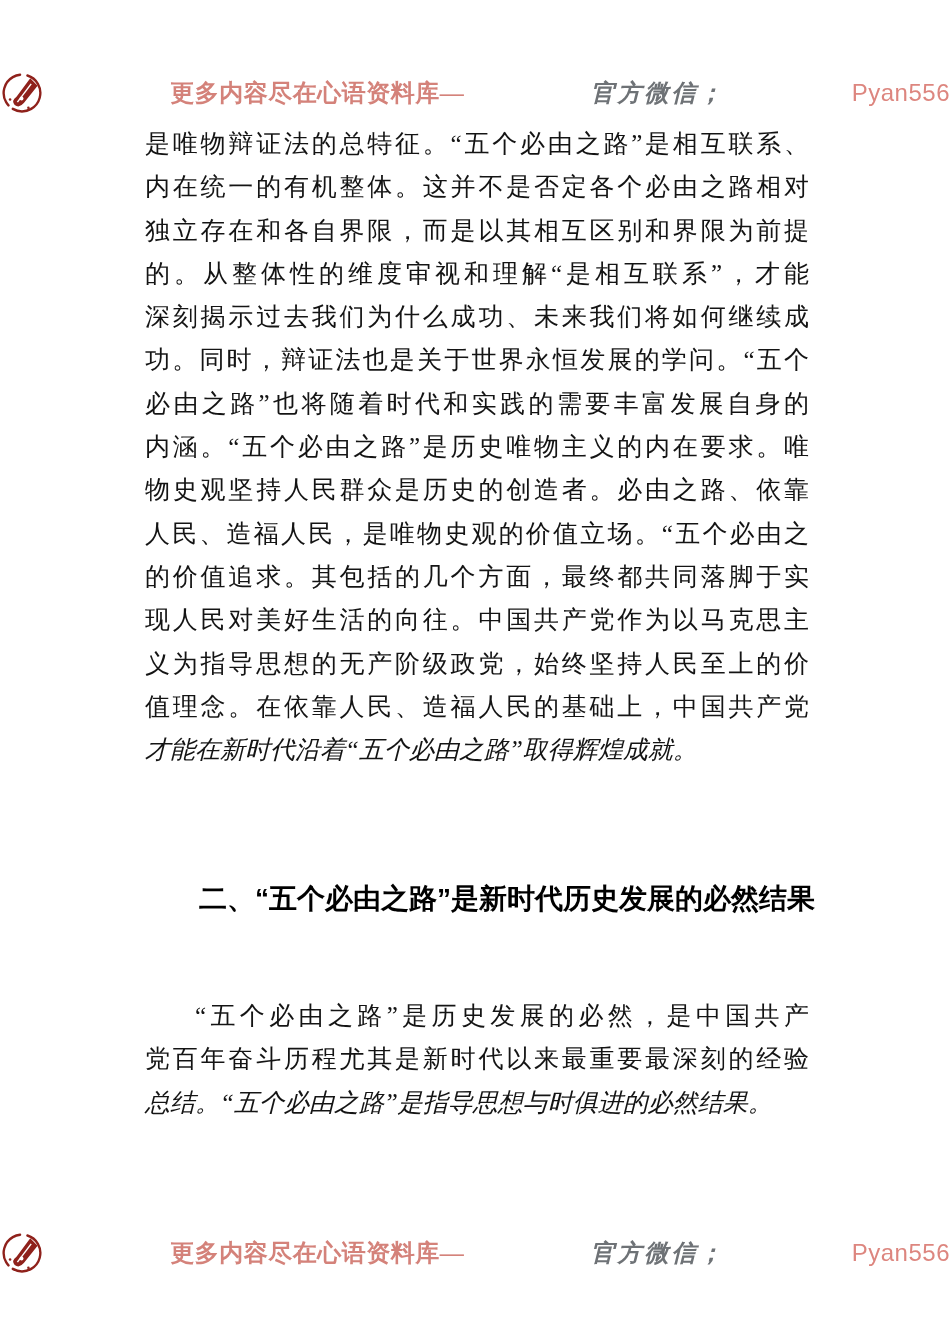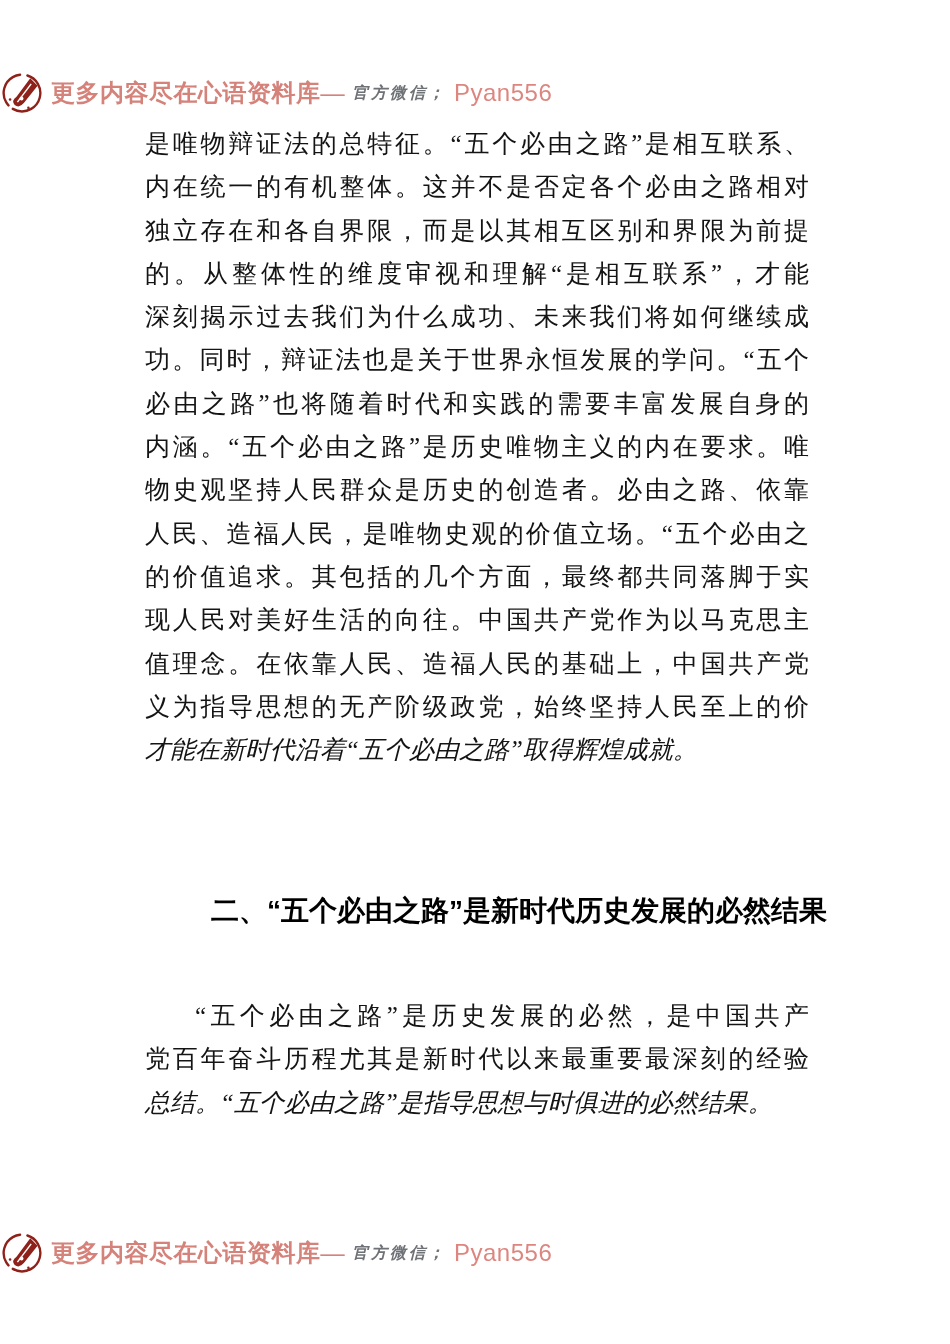--- a/index.html
+++ b/index.html
@@ -3,32 +3,32 @@
 <meta charset="utf-8">
 <style>
   html,body{margin:0;padding:0;background:#ffffff;}
   .page{
     position:relative;width:950px;height:1344px;background:#ffffff;overflow:hidden;
     font-family:"Liberation Serif","DejaVu Serif",serif;
   }
   
   .brandbar{
     position:absolute;left:0;right:0;height:46px;
-    display:flex;justify-content:flex-start;align-items:center;gap:7px;
+    display:flex;justify-content:space-between;align-items:center;gap:7px;
   }
   .brandbar.header{top:70px;}
   .brandbar.footer{top:1230px;}
   .logo{flex:0 0 auto;display:block;}
   .brand{
     font-family:"Liberation Serif","DejaVu Serif",serif;
     font-weight:700;font-size:24px;letter-spacing:0.5px;
   }
   .wechat{
     font-family:Liberation Sans, sans-serif;
-    font-style:italic;font-weight:600;font-size:16px;letter-spacing:3px;
+    font-style:italic;font-weight:600;font-size:24px;letter-spacing:3px;
   }
   .wid{
     font-family:"Liberation Sans","DejaVu Sans",sans-serif;
     font-size:24px;letter-spacing:0.5px;
   }
   
   .para{
     position:absolute;left:145px;width:664px;
     font-size:25px;line-height:43.3px;color:#141414;
     font-family:"Liberation Serif","DejaVu Serif",serif;
@@ -36,21 +36,21 @@
   .p1{top:122px;}
   .p2{top:994px;}
   .line{
     text-align:justify;text-align-last:justify;
     text-justify:inter-ideograph;
     height:43.3px;overflow:visible;white-space:nowrap;
   }
   .line.last-line{text-align-last:left;font-style:italic;}
   .p2 .line.first-line{text-indent:2em;}
   .heading{
-    position:absolute;top:877px;left:145px;width:760px;margin:12px;
+    position:absolute;top:877px;left:145px;width:760px;margin:0;
     padding-left:54px;box-sizing:border-box;
     font-family:"Liberation Sans","DejaVu Sans",sans-serif;
     font-weight:700;font-size:28px;line-height:44px;color:#000000;
     letter-spacing:0px;white-space:nowrap;
   }
 </style>
 </head>
 <body>
 
 <div class="page">
@@ -75,22 +75,22 @@
       <div class="line">独立存在和各自界限，而是以其相互区别和界限为前提</div>
       <div class="line">的。从整体性的维度审视和理解“是相互联系”，才能</div>
       <div class="line">深刻揭示过去我们为什么成功、未来我们将如何继续成</div>
       <div class="line">功。同时，辩证法也是关于世界永恒发展的学问。“五个</div>
       <div class="line">必由之路”也将随着时代和实践的需要丰富发展自身的</div>
       <div class="line">内涵。“五个必由之路”是历史唯物主义的内在要求。唯</div>
       <div class="line">物史观坚持人民群众是历史的创造者。必由之路、依靠</div>
       <div class="line">人民、造福人民，是唯物史观的价值立场。“五个必由之</div>
       <div class="line">的价值追求。其包括的几个方面，最终都共同落脚于实</div>
       <div class="line">现人民对美好生活的向往。中国共产党作为以马克思主</div>
+      <div class="line">义为指导思想的无产阶级政党，始终坚持人民至上的价</div>
       <div class="line">值理念。在依靠人民、造福人民的基础上，中国共产党</div>
-      <div class="line">义为指导思想的无产阶级政党，始终坚持人民至上的价</div>
       <div class="line last-line">才能在新时代沿着“五个必由之路”取得辉煌成就。</div>
     </div>
 
   <h2 class="heading">二、“五个必由之路”是新时代历史发展的必然结果</h2>
 
   <div class="para p2">
       <div class="line first-line">“五个必由之路”是历史发展的必然，是中国共产</div>
       <div class="line">党百年奋斗历程尤其是新时代以来最重要最深刻的经验</div>
       <div class="line last-line">总结。“五个必由之路”是指导思想与时俱进的必然结果。</div>
     </div>

